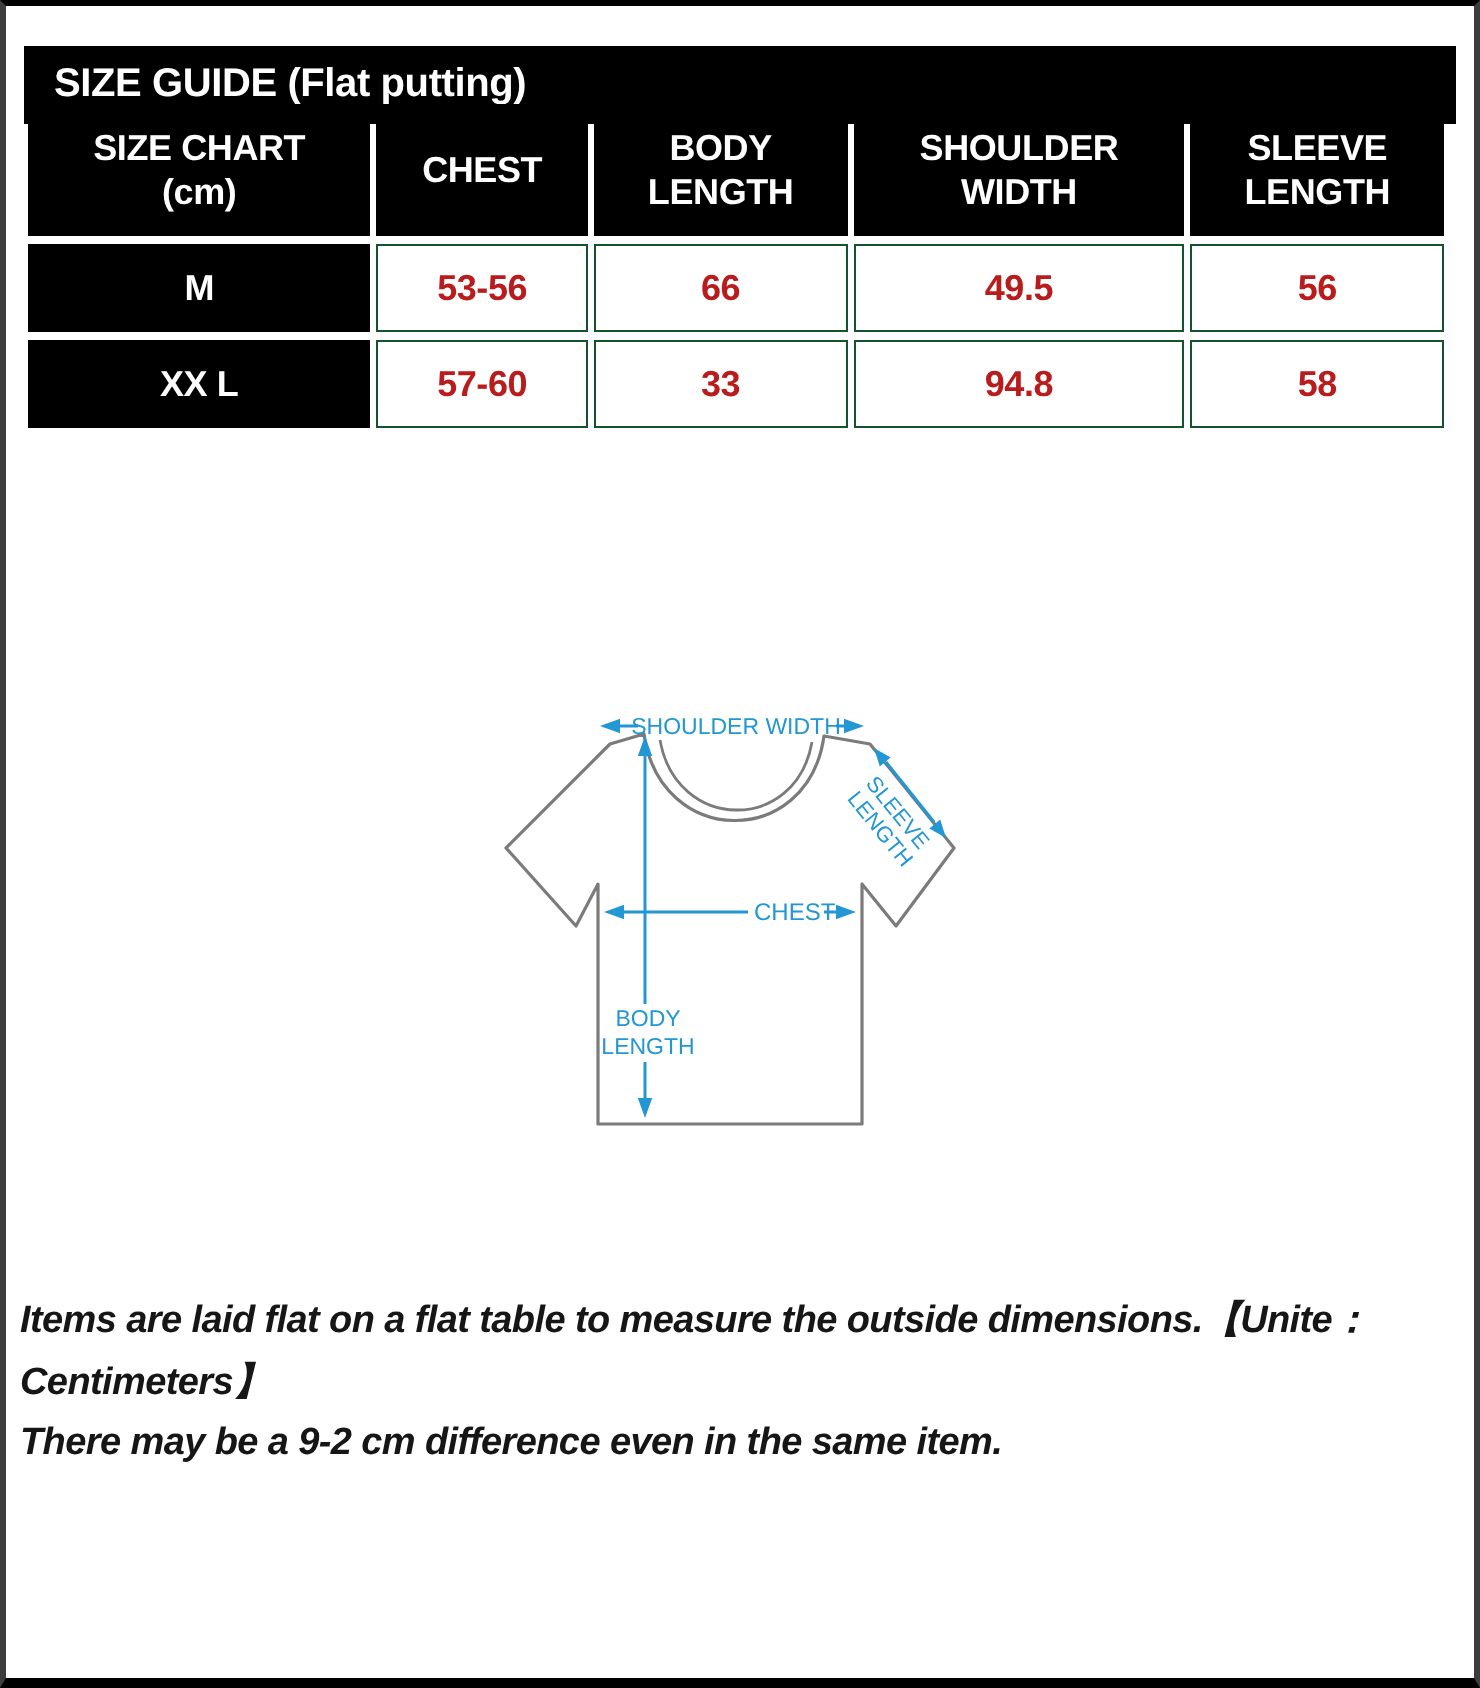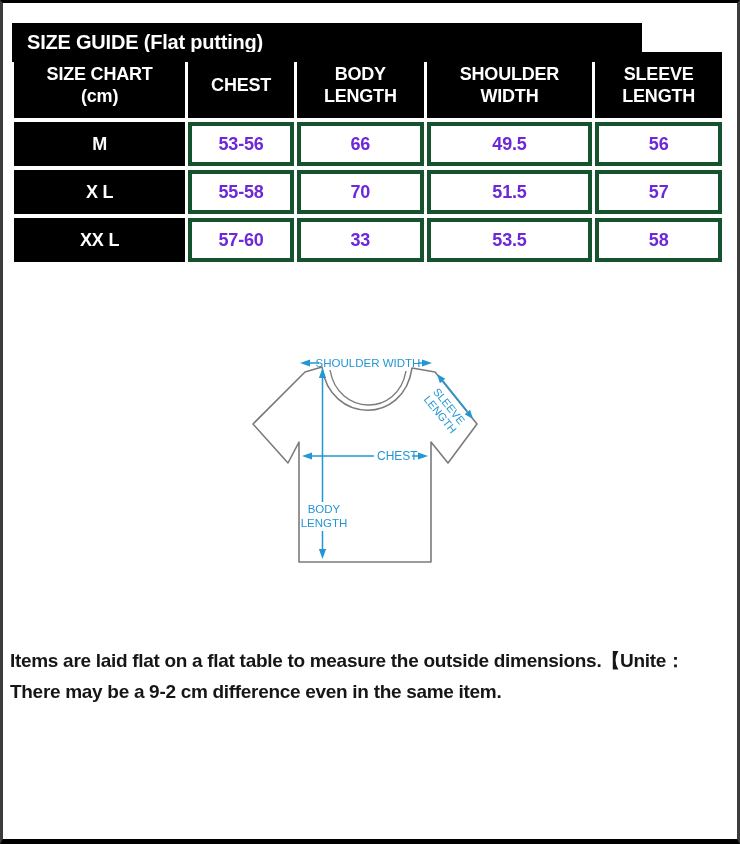--- a/index.html
+++ b/index.html
@@ -15,21 +15,21 @@
     background: #ffffff;
     border-top: 3px solid #000;
     border-bottom: 5px solid #000;
     border-left: 3px solid #3d3d3d;
     border-right: 3px solid #3d3d3d;
     overflow: hidden;
   }
   .title-bar {
     position: absolute;
     left: 9px; top: 20px;
-    width: 630px; height: 39px;
+    width: 716px; height: 39px;
     background: #000;
     color: #fff;
     display: flex;
     align-items: center;
     padding-left: 15px;
     font-size: 20px;
     font-weight: bold;
     letter-spacing: -0.2px;
   }
   table.size-chart {
@@ -51,23 +51,23 @@
     letter-spacing: -0.2px;
   }
   table.size-chart th .th-line { display: block; line-height: 1.25; }
   table.size-chart th .th-line:empty { display: none; }
   table.size-chart td {
     height: 44px;
     font-size: 18px;
     font-weight: bold;
     text-align: center;
     vertical-align: middle;
-    color: #6d28d9;
+    color: #b91c1c;
     background: #fff;
-    border: 4px solid #14532d;
+    border: 1px solid #14532d;
     letter-spacing: -0.2px;
   }
   table.size-chart td.size-label {
     background: #000;
     color: #fff;
     border: none;
   }
   #tshirt-diagram {
     position: absolute;
     left: 237px; top: 337px;
@@ -79,21 +79,21 @@
   .notes {
     position: absolute;
     left: 7px; top: 643px;
     width: 722px;
     color: #161616;
     font-size: 19px;
     font-weight: bold;
     line-height: 30.5px;
     letter-spacing: -0.3px;
   }
-  .note-line { white-space: nowrap; }
+  .note-line { white-space: nowrap; font-style: italic; }
 </style>
 </head>
 <body>
 
 <div id="frame">
 
   <div class="title-bar">
     <span>SIZE GUIDE (Flat putting)</span>
   </div>
 
@@ -131,31 +131,24 @@
     </thead>
     <tbody>
       <tr>
         <td class="size-label">M</td>
         <td>53-56</td>
         <td>66</td>
         <td>49.5</td>
         <td>56</td>
       </tr>
       <tr>
-        <td class="size-label">X L</td>
-        <td>55-58</td>
-        <td>70</td>
-        <td>51.5</td>
-        <td>57</td>
-      </tr>
-      <tr>
         <td class="size-label">XX L</td>
         <td>57-60</td>
         <td>33</td>
-        <td>53.5</td>
+        <td>94.8</td>
         <td>58</td>
       </tr>
     </tbody>
   </table>
 
   <svg id="tshirt-diagram" viewBox="240 340 250 235">
 
     <path d="M 305,372 L 322,367 C 330,424 404,425 412,368 L 435,372 L 477,424 L 448,463 L 431,442 L 431,562 L 299,562 L 299,442 L 288,463 L 253,424 Z" fill="#ffffff" stroke="#7b7b7b" stroke-width="1.6" stroke-linejoin="round"></path>
     <path d="M 330,370 C 338,416 398,417 406,371" fill="none" stroke="#7b7b7b" stroke-width="1.4"></path>
 
@@ -190,16 +183,17 @@
       <polygon points="473,419 464.7,414.2 470.1,409.8" stroke="none"></polygon>
     </g>
     <g transform="translate(440,382) rotate(51)" fill="#2397d3">
       <text x="3" y="12" text-anchor="start" font-size="11">SLEEVE</text>
       <text x="3" y="24" text-anchor="start" font-size="11">LENGTH</text>
     </g>
   </svg>
 
   <div class="notes">
     <div class="note-line">Items are laid flat on a flat table to measure the outside dimensions.【Unite：</div>
+    <div class="note-line">Centimeters】</div>
     <div class="note-line">There may be a 9-2 cm difference even in the same item.</div>
   </div>
 
 </div>
 
 </body></html>

